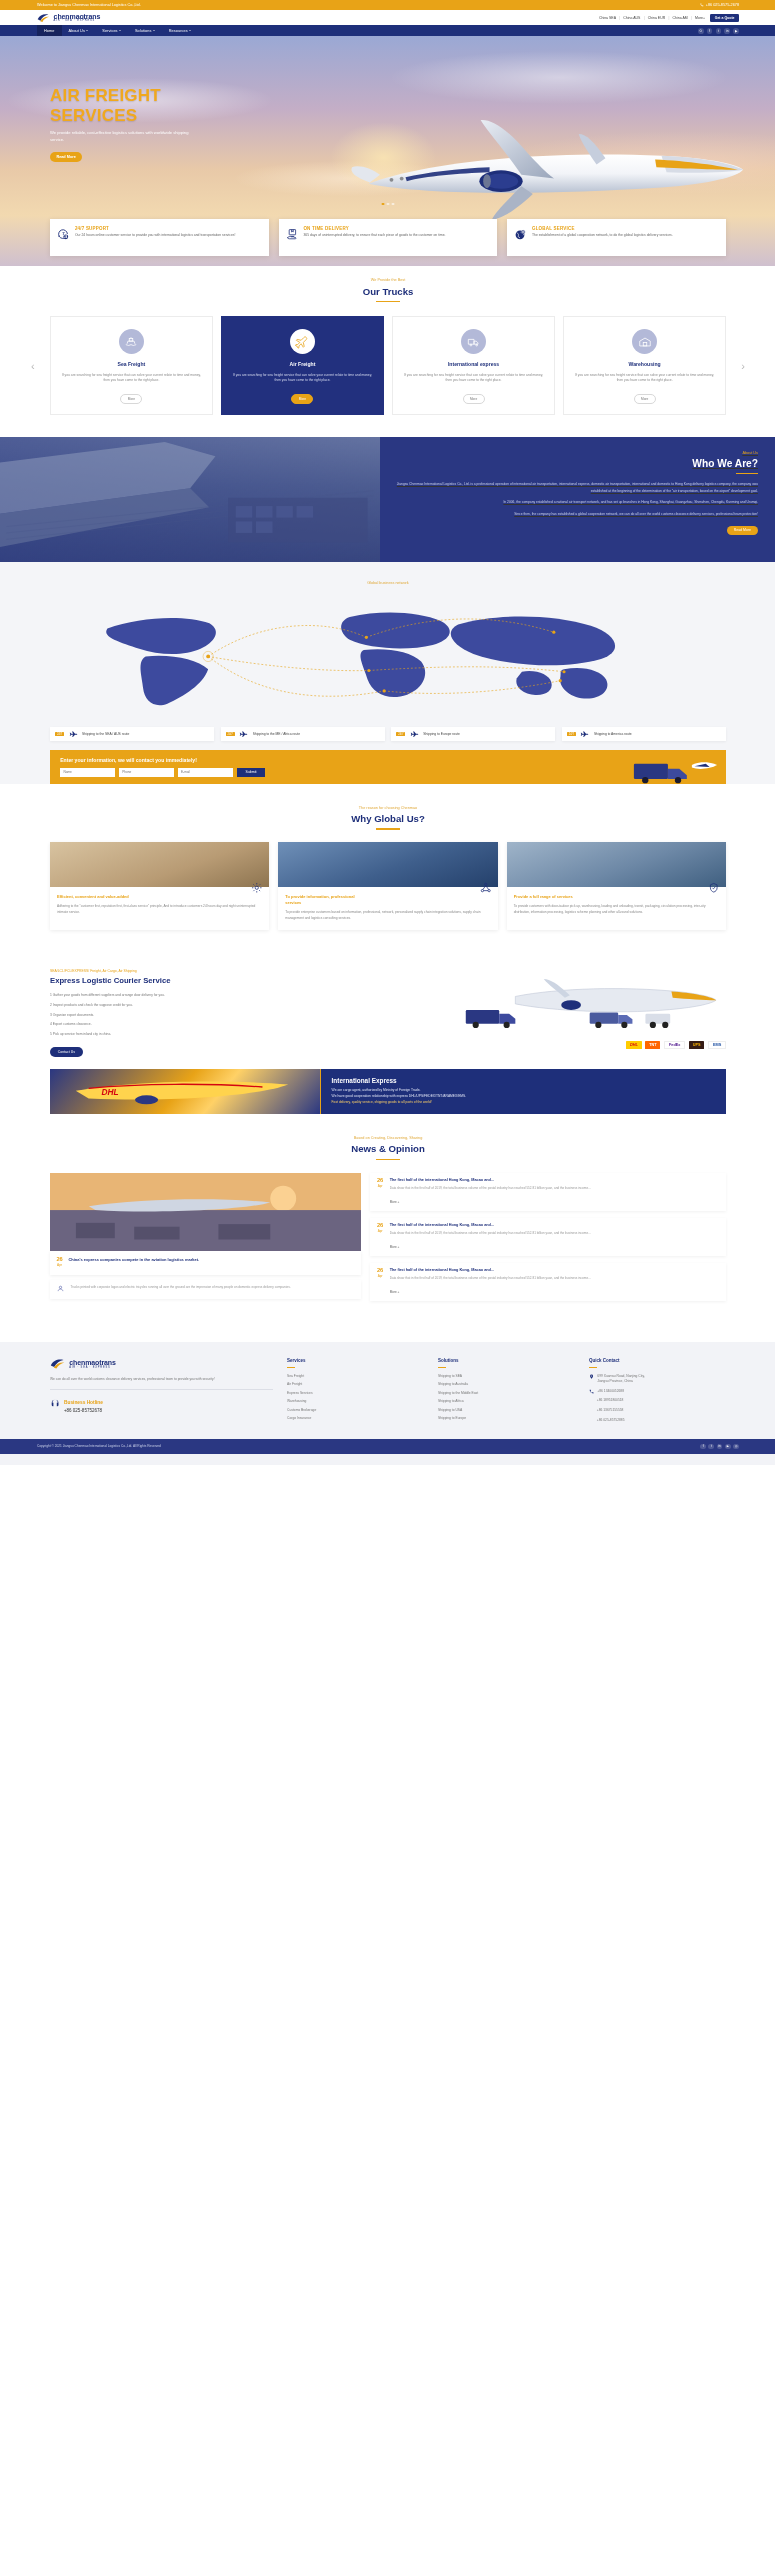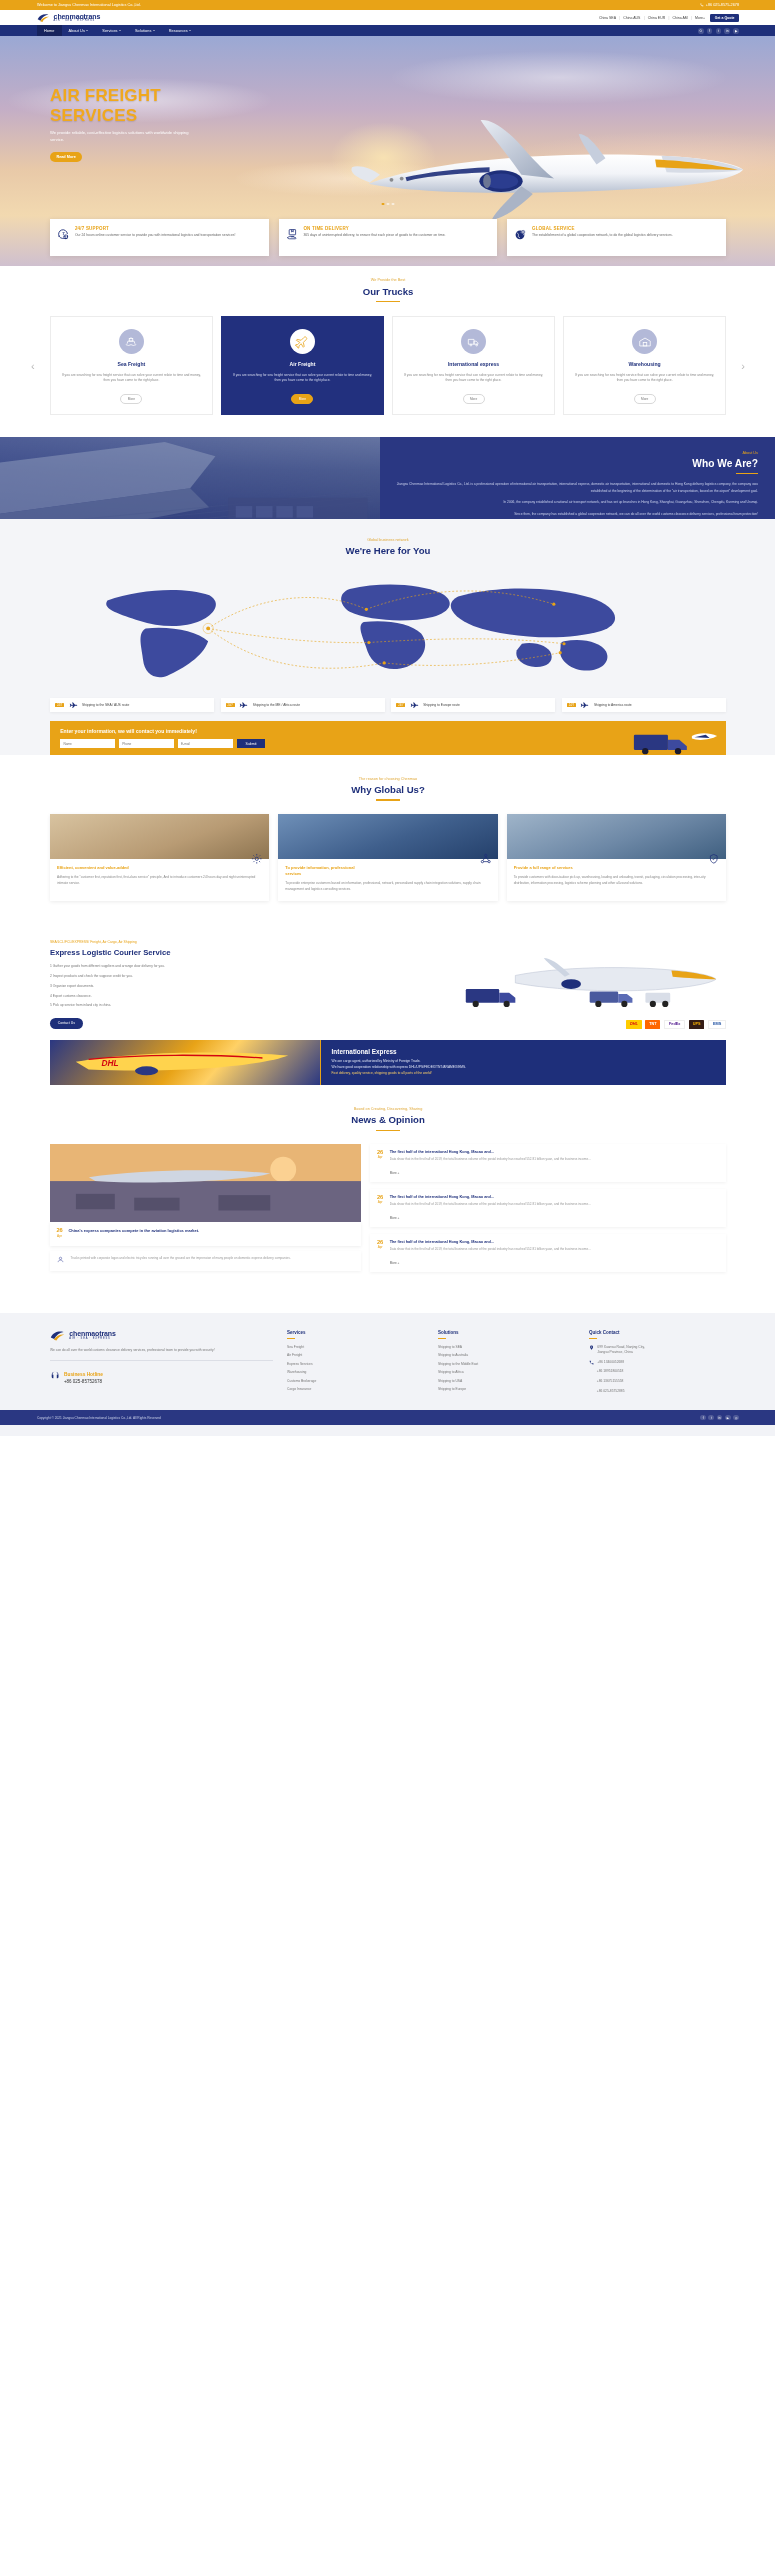--- a/index.html
+++ b/index.html
@@ -159,21 +159,21 @@
   }
   .svc.dark .svc-more { background: #e8a317; border-color: #e8a317; color: #fff; }
   .arrow {
     position: absolute; top: 50%; transform: translateY(-50%);
     color: #b9b9b9; font-size: 11px; user-select: none;
   }
   .arrow.l { left: -19px; } .arrow.r { right: -19px; }
 
   
   .who {
-    background: #2a3782; display: flex; height: 82px; overflow: hidden; position: relative;
+    background: #2a3782; display: flex; height: 125px; overflow: hidden; position: relative; text-decoration: underline;
   }
   .who-img {
     width: 49%;
     background:
       linear-gradient(120deg, rgba(40,55,130,.55), rgba(40,55,130,.25)),
       linear-gradient(180deg, #7d8cae 0%, #5a6a96 40%, #3c4a7e 100%);
     position: relative;
   }
   .who-body { flex: 1; padding: 14px 18px 0 16.6px; color: #fff; text-align: right; }
   .who-eyebrow { color: #e8a317; font-size: 3.8px; margin-bottom: 3.2px; }
@@ -221,21 +221,21 @@
   .why-b1 { background: linear-gradient(160deg,#d8c3a0,#b89b74 60%,#8d7450); }
   .why-b2 { background: linear-gradient(160deg,#6f90b8,#3f5f8c 55%,#24406b); }
   .why-b3 { background: linear-gradient(160deg,#9fb4c9,#6d88a6 55%,#3f5f80); }
   .why-body { padding: 6.4px 7px 9px; position: relative; }
   .why-mark { position: absolute; right: 6.4px; top: -5.7px; width: 11.5px; height: 11.5px; }
   .why h4 { color: #e8a317; font-size: 4px; line-height: 1.5; margin-bottom: 4.5px; max-width: 77px; }
   .why p { font-size: 3.2px; line-height: 1.7; color: #888; }
 
   
   .express { padding: 16.6px 0 11.5px; }
-  .exp-grid { display: flex; gap: 26px; align-items: flex-end; }
+  .exp-grid { display: flex; gap: 26px; align-items: center; }
   .exp-left { width: 54%; }
   .exp-eyebrow { color: #e8a317; font-size: 3.4px; margin-bottom: 3.8px; }
   .exp-title { font-size: 7.7px; color: #1e2f7a; font-weight: bold; margin-bottom: 7.7px; }
   .exp-left ul { list-style: none; }
   .exp-left li { font-size: 3.3px; color: #777; line-height: 1.6; margin-bottom: 4.5px; }
   .exp-btn {
     display: inline-block; background: #1e2f7a; color: #fff;
     font-size: 3.5px; padding: 3.2px 7.7px; border-radius: 5.7px; margin-top: 5.1px;
   }
   .exp-right { flex: 1; }
@@ -571,21 +571,20 @@
     <div class="who-rule"></div>
     <p>Jiangsu Chenmao International Logistics Co., Ltd. is a professional operation of international air transportation, international express, domestic air transportation, international and domestic to Hong Kong delivery logistics company, the company was established at the beginning of the determination of the "air transportation, based on the airport" development goal.</p>
     <p>In 2006, the company established a national air transport network, and has set up branches in Hong Kong, Shanghai, Guangzhou, Shenzhen, Chengdu, Kunming and Urumqi.</p>
     <p>Since then, the company has established a global cooperation network, we can do all over the world customs clearance delivery services, professional team protection!</p>
     <a class="who-btn">Read More</a>
   </div>
 </div>
 
 <div class="mapsec">
   <div class="sec-eyebrow">Global business network</div>
-  <div class="sec-title">We're Here for You</div>
   <div class="wrap">
     <div class="map-holder">
       <svg width="100%" height="128" viewBox="0 0 1060 200">
         <g fill="#3d4a9e">
           <path d="M90 52 C140 34 210 30 250 44 C270 56 258 74 236 84 C210 96 170 94 140 84 C112 74 80 66 90 52 Z"></path>
           <path d="M150 96 C190 92 230 100 248 116 C240 140 210 158 184 170 C164 178 148 166 146 146 C144 126 136 104 150 96 Z"></path>
           <path d="M470 34 C520 22 580 26 612 40 C636 52 630 70 600 78 C560 88 500 84 470 70 C452 58 452 40 470 34 Z"></path>
           <path d="M492 86 C528 82 566 88 582 104 C596 122 586 146 560 156 C530 166 506 154 498 132 C492 112 480 92 492 86 Z"></path>
           <path d="M640 46 C700 28 790 30 848 48 C890 62 900 88 864 100 C810 116 720 112 664 92 C632 80 616 58 640 46 Z"></path>
           <path d="M806 116 C836 110 864 118 872 132 C880 148 864 162 842 162 C818 162 798 146 800 130 C802 122 798 118 806 116 Z"></path>

